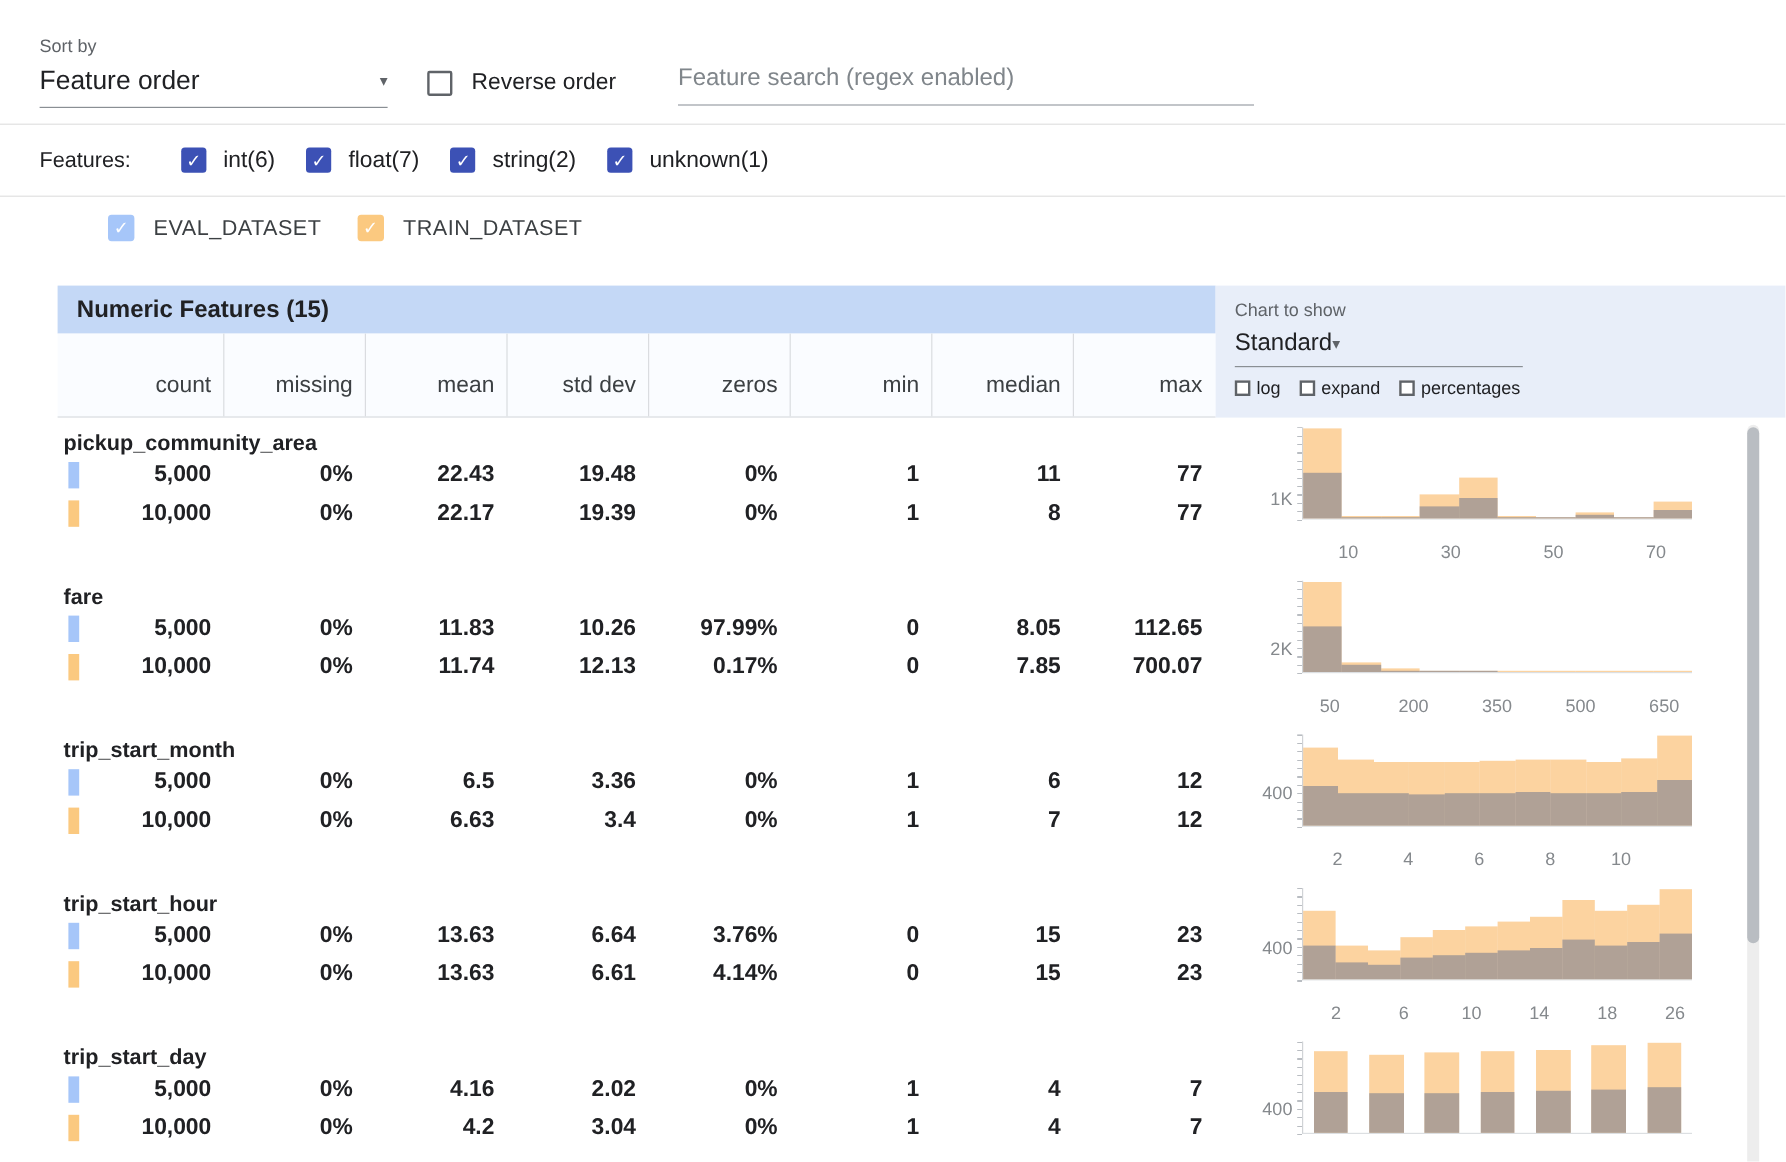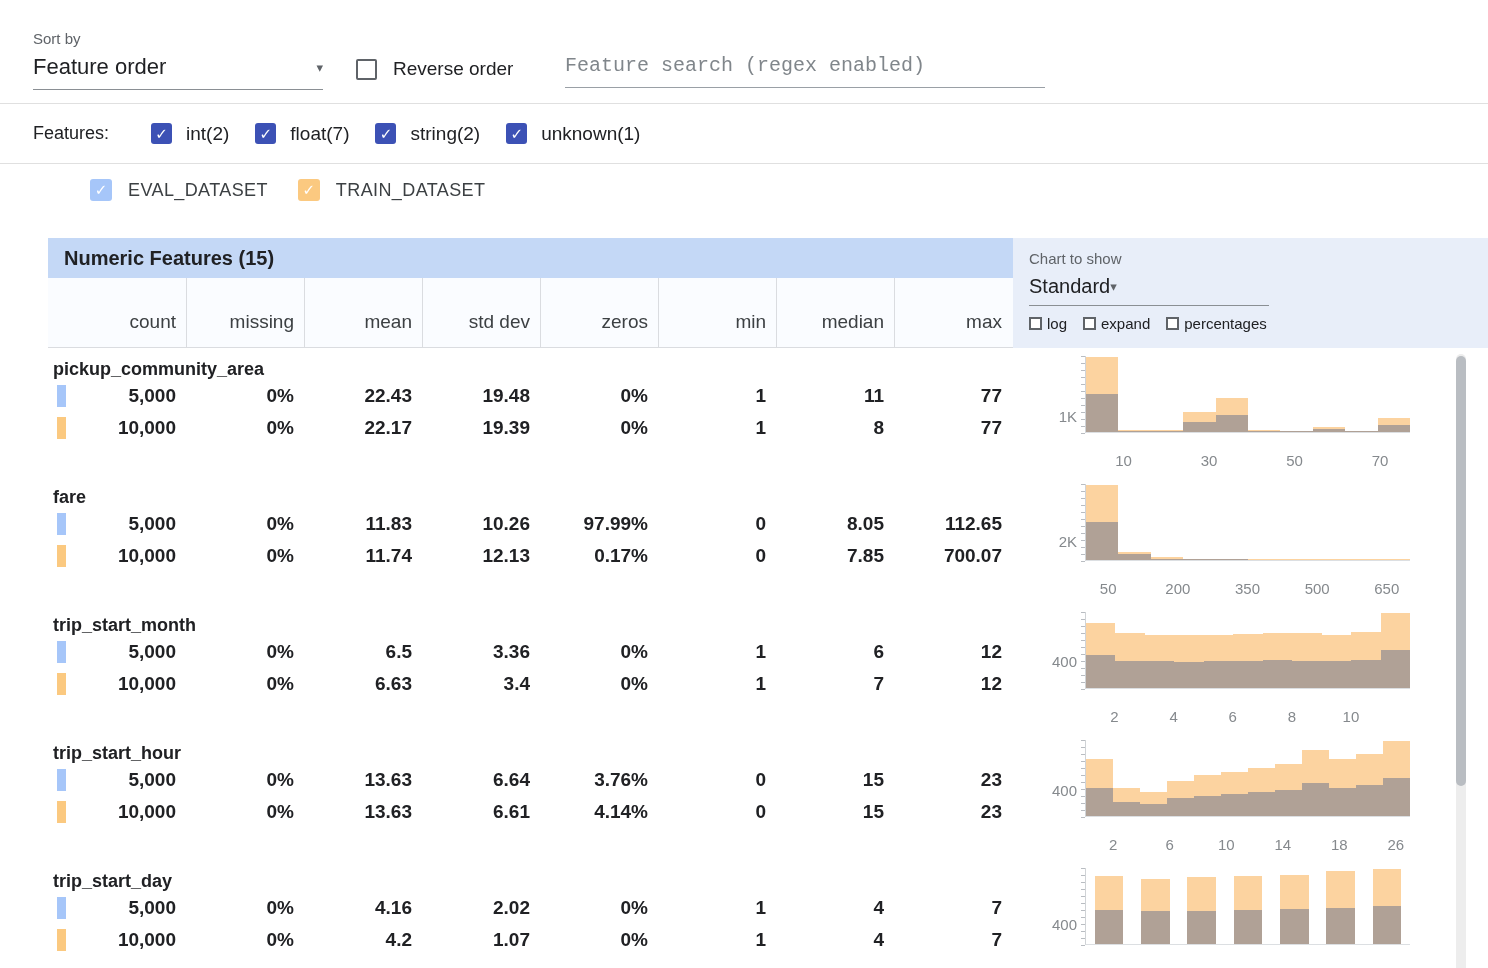--- a/index.html
+++ b/index.html
@@ -13,21 +13,21 @@
   .sort-select { position: absolute; left: 33px; top: 54px; width: 290px; display: flex;
                  justify-content: space-between; align-items: center; font-size: 22px;
                  padding-bottom: 9px; border-bottom: 1px solid #8a8f94; cursor: pointer; }
   .dd-arrow { color: #5f6368; font-size: 13px; line-height: 1; }
   .reverse { position: absolute; left: 356px; top: 58px; display: flex; align-items: center;
              gap: 16px; font-size: 19px; cursor: pointer; }
   .cb-outline { width: 21px; height: 21px; border: 2px solid #5f6368; border-radius: 2px; background: #fff; flex: none; }
   .search-input { position: absolute; left: 565px; top: 54px; width: 480px; border: none;
                   border-bottom: 1px solid #9aa0a6; font-size: 20px; padding: 0 0 10px 0;
                   outline: none; background: transparent; color: #202124;
-                  font-family: Liberation Mono, monospace; }
+                  font-family: Liberation Sans, sans-serif; }
   .search-input::placeholder { color: #80868b; }
 
   
   .filters { height: 60px; border-bottom: 1px solid #e0e0e0; display: flex; align-items: center;
              padding-left: 33px; gap: 26px; }
   .filters-label { font-size: 18px; margin-right: 16px; }
   .type-items { display: flex; gap: 26px; align-items: center; }
   .type-item { display: flex; align-items: center; gap: 14px; cursor: pointer; }
   .cb-filled { width: 21px; height: 21px; border-radius: 3px; color: #fff; font-size: 15px;
                font-weight: bold; display: flex; align-items: center; justify-content: center; flex: none; }
@@ -104,21 +104,21 @@
       <span>Reverse order</span>
     </label>
     <input class="search-input" placeholder="Feature search (regex enabled)" style="">
   </div>
 
   <div class="filters">
     <span class="filters-label">Features:</span>
     <div class="type-items">
         <label class="type-item">
           <span class="cb-filled" style="background: rgb(60, 81, 181);">✓</span>
-          <span class="type-label">int(2)</span>
+          <span class="type-label">int(6)</span>
         </label>
         <label class="type-item">
           <span class="cb-filled" style="background: rgb(60, 81, 181);">✓</span>
           <span class="type-label">float(7)</span>
         </label>
         <label class="type-item">
           <span class="cb-filled" style="background: rgb(60, 81, 181);">✓</span>
           <span class="type-label">string(2)</span>
         </label>
         <label class="type-item">
@@ -266,21 +266,21 @@
               <div class="cell">0%</div>
               <div class="cell">1</div>
               <div class="cell">4</div>
               <div class="cell">7</div>
             </div>
             <div class="frow">
               <div class="marker" style="background: rgb(251, 201, 128);"></div>
               <div class="cell">10,000</div>
               <div class="cell">0%</div>
               <div class="cell">4.2</div>
-              <div class="cell">1.07</div>
+              <div class="cell">3.04</div>
               <div class="cell">0%</div>
               <div class="cell">1</div>
               <div class="cell">4</div>
               <div class="cell">7</div>
             </div>
           </div>
         </div>
     </div>
 
     <div class="right-col">

